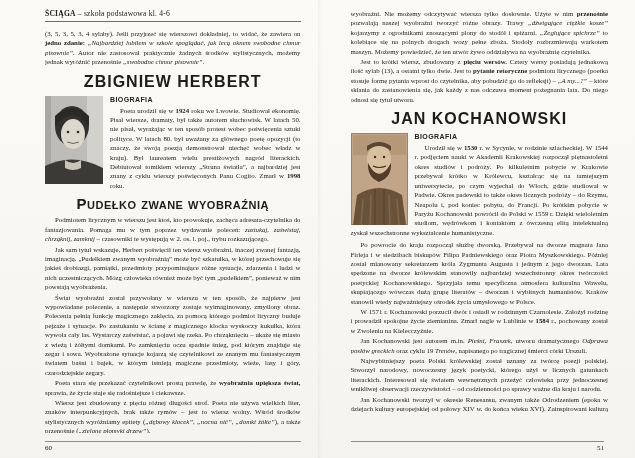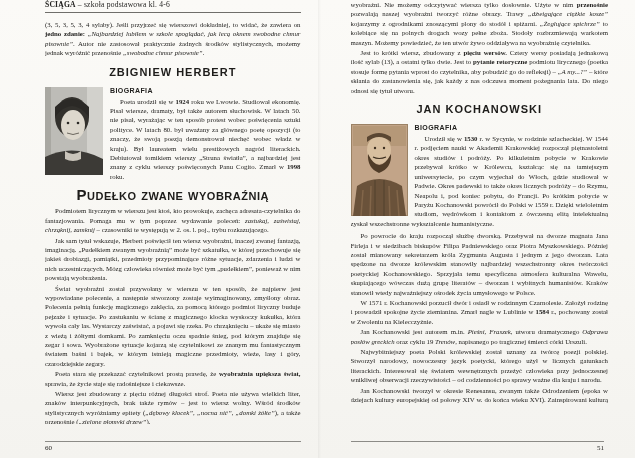--- a/index.html
+++ b/index.html
@@ -18,20 +18,21 @@
     overflow: hidden;
   }
   .seam {
     position: absolute; left: 50%; top: 0; bottom: 0; width: 3px;
     background: linear-gradient(90deg, rgba(0,0,0,0.045), rgba(0,0,0,0));
     pointer-events: none;
   }
   .page {
     position: relative;
     width: 317.5px; height: 458px;
+    padding-top: 9px;
   }
   .page-left  { padding-left: 45px; padding-right: 17px; }
   .page-right { padding-left: 33px; padding-right: 27px; }
 
   .running-head {
     font-size: 7.6px; line-height: 9px;
     letter-spacing: 0.2px;
     border-bottom: 1px solid #6f6e6a;
     padding-bottom: 3px;
     margin-bottom: 7px;
@@ -50,21 +51,21 @@
     text-indent: 10px;
   }
   p.noindent { text-indent: 0; }
 
   .b { font-weight: 700; }
   .i { font-style: italic; }
 
   h1.author {
     font-family: "Liberation Sans", sans-serif;
     font-weight: 700;
-    font-size: 11px; line-height: 13px;
+    font-size: 16px; line-height: 13px;
     letter-spacing: 1px;
     text-align: center;
     margin: 8px 0 6px 0;
     color: #1d1c1a;
   }
   h2.worktitle {
     font-family: "Liberation Sans", sans-serif;
     font-weight: 700;
     font-variant: small-caps;
     font-size: 15px; line-height: 12px;

